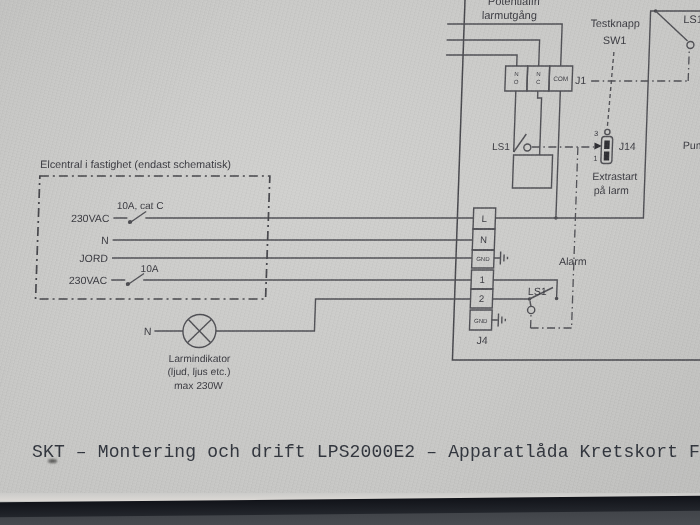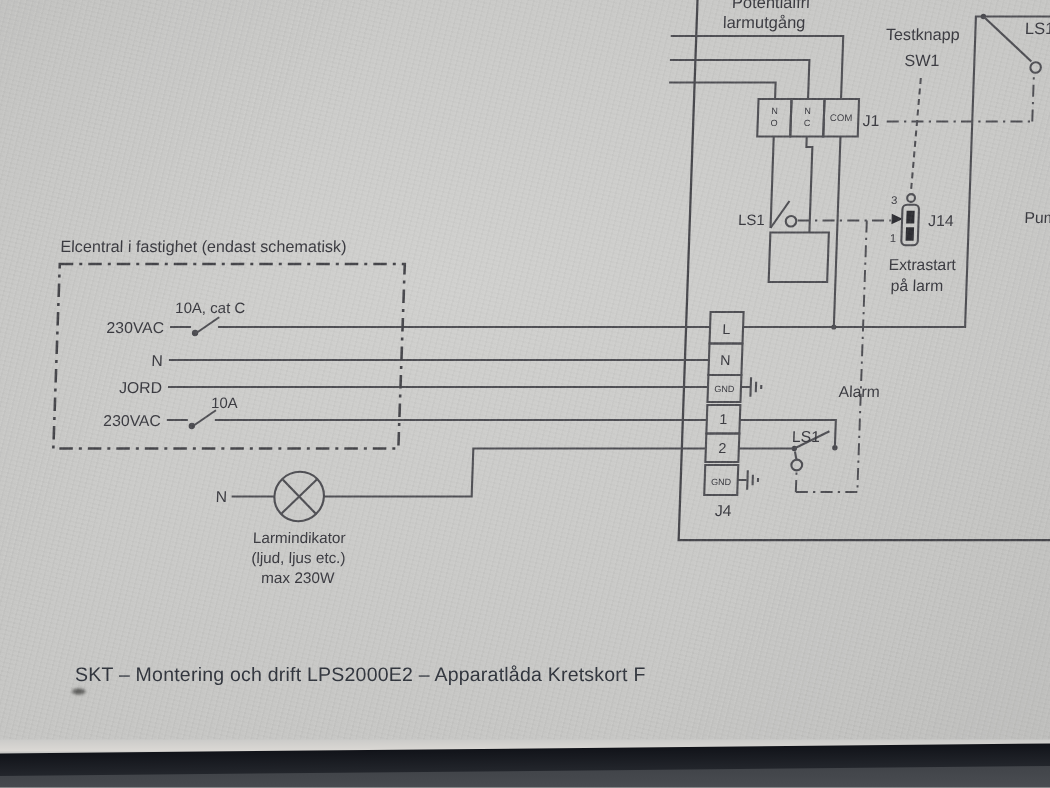--- a/index.html
+++ b/index.html
@@ -6,22 +6,22 @@
     font-family:"Liberation Sans",sans-serif;background:#c7c7c5;}
   .photo{position:relative;width:700px;height:525px;overflow:hidden;}
   .screen{position:absolute;left:0;top:0;width:700px;height:500px;
     background:radial-gradient(ellipse 130% 95% at 42% 38%, #d0d0ce 0%, #c9c9c7 45%, #c1c1bf 100%);}
   .screen svg{position:absolute;left:0;top:0;filter:blur(0.45px);}
   .texture{position:absolute;inset:0;pointer-events:none;opacity:.55;
     background:
       repeating-linear-gradient(104deg, rgba(255,255,255,.05) 0 1px, rgba(0,0,0,.035) 1px 2px, rgba(255,255,255,0) 2px 4px),
       repeating-linear-gradient(14deg, rgba(0,0,0,.02) 0 1px, rgba(255,255,255,.03) 1px 3px),
       linear-gradient(120deg, rgba(0,0,0,.05), rgba(0,0,0,0) 28%, rgba(0,0,0,0) 70%, rgba(0,0,0,.06));}
-  .caption{position:absolute;left:50px;top:442px;font-size:13px;letter-spacing:.15px;
-    color:#30343c;filter:blur(0.5px);white-space:nowrap;}
+  .caption{position:absolute;left:32px;top:442px;font-size:18px;letter-spacing:.15px;
+    color:#30343c;filter:blur(0.5px);white-space:nowrap;font-family:Liberation Mono, monospace;}
   .speck{position:absolute;left:48px;top:459px;width:9px;height:4px;border-radius:50%;
     background:#5a5a58;filter:blur(1px);}
   .screen-edge{position:absolute;left:0;top:493px;width:700px;height:8px;
     background:linear-gradient(#cbcbc9,#dcd9d5);}
   .bezel-chin{position:absolute;left:-12px;top:508px;width:724px;height:22px;
     background:linear-gradient(#3e4146,#4b4e53);transform:rotate(-0.5deg);}
   .bezel-band{position:absolute;left:-12px;top:499px;width:724px;height:15px;
     background:linear-gradient(#111319,#23262c);transform:rotate(-0.55deg);}
   svg text{fill:#3a3a40;}
   svg .ln{stroke:#4f4f54;stroke-width:1.4;fill:none;}

